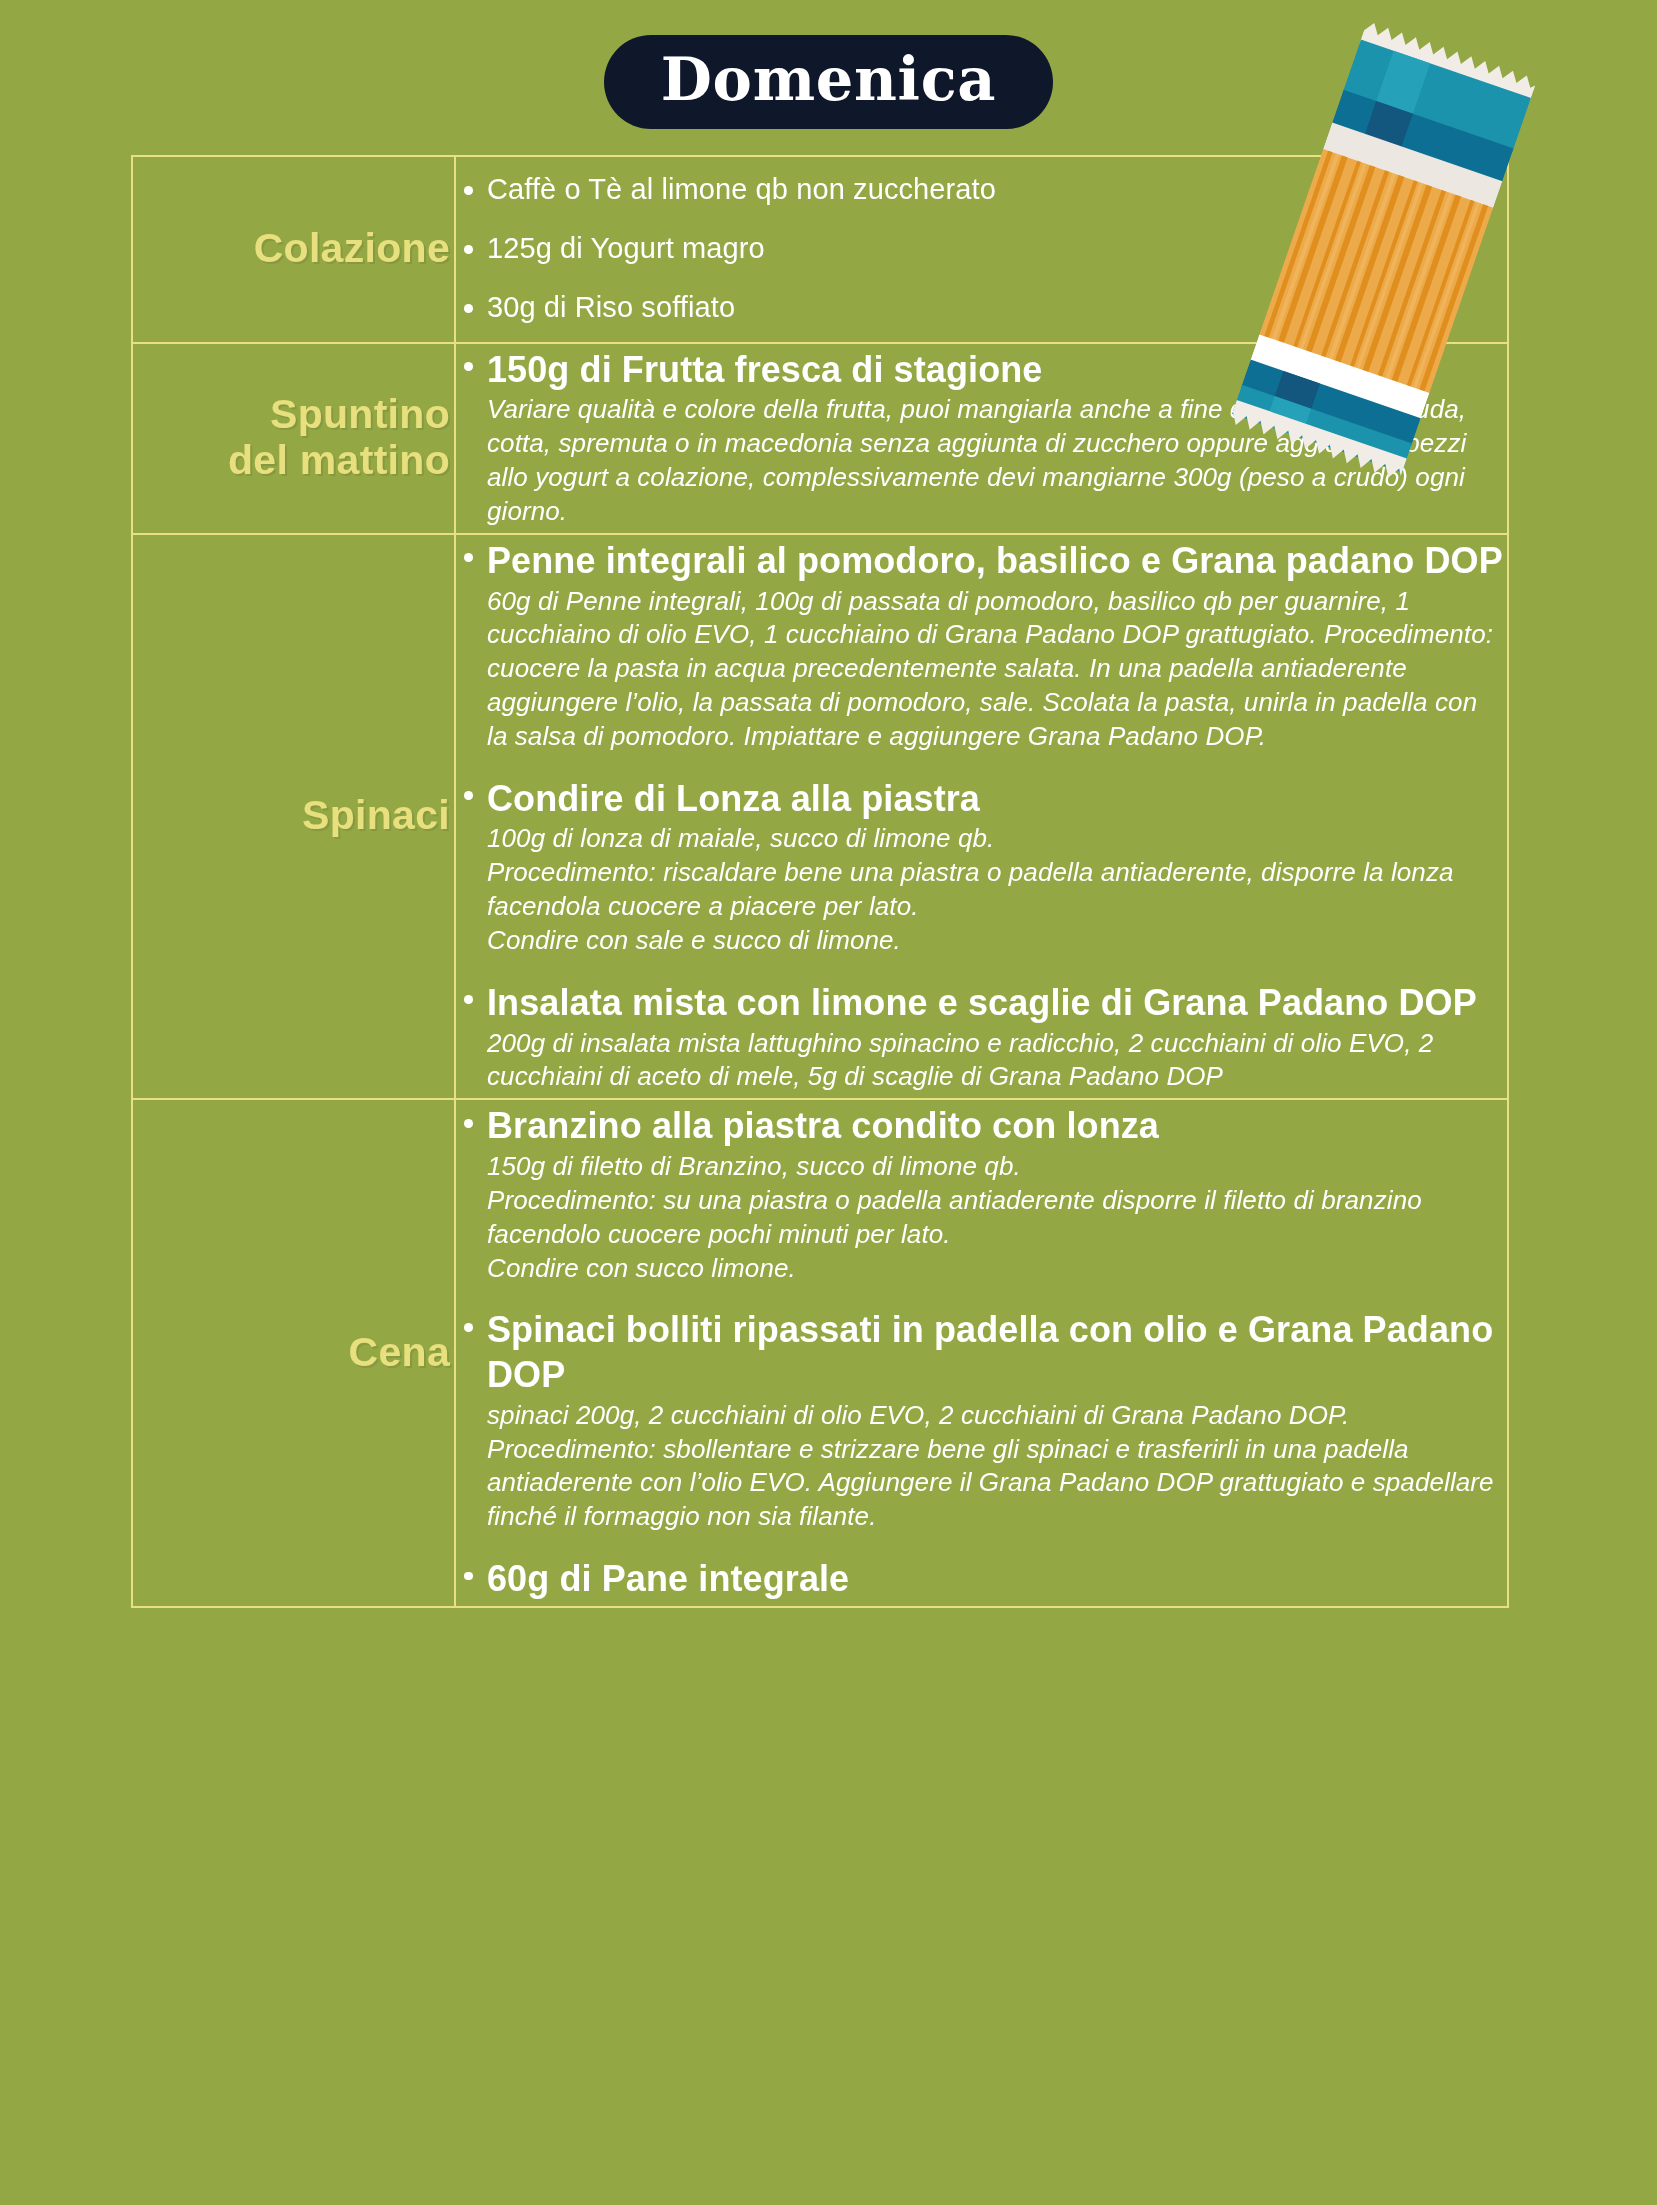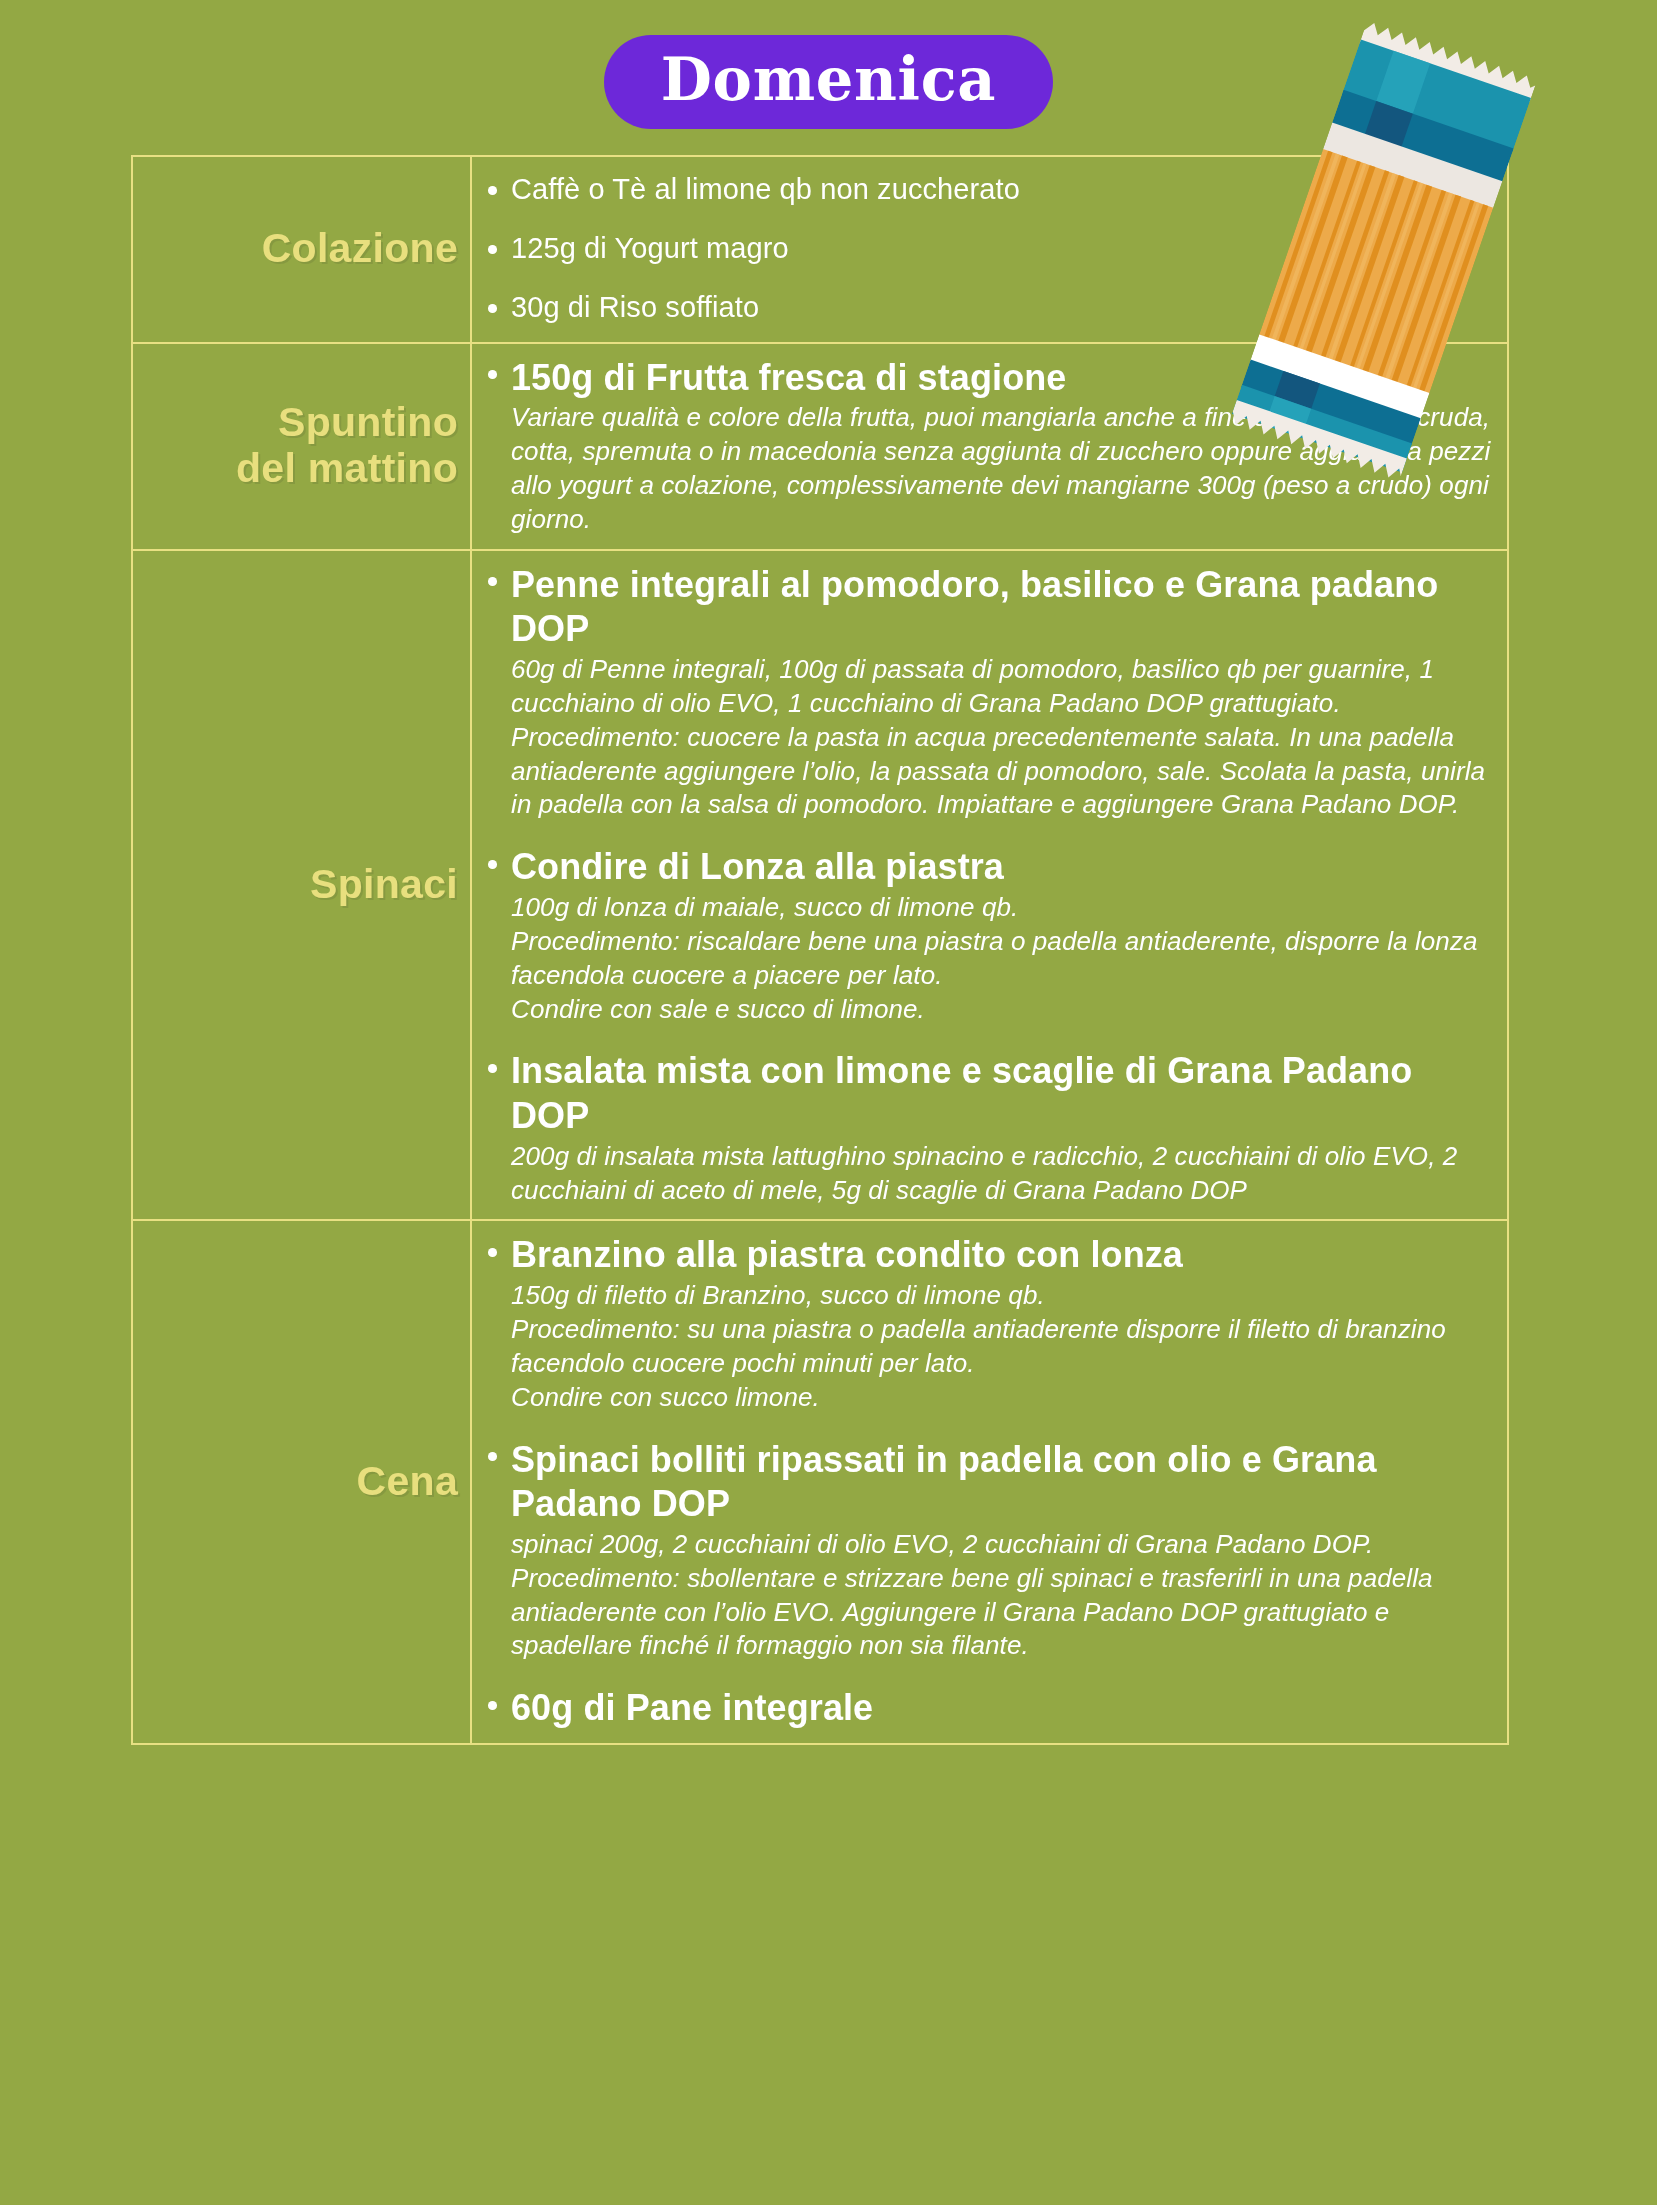--- a/index.html
+++ b/index.html
@@ -19,21 +19,21 @@
   .title-wrap {
     position: absolute;
     top: 35px;
     left: 0;
     width: 1657px;
     display: flex;
     justify-content: center;
     z-index: 5;
   }
   .title-pill {
-    background: #6d28d9;
+    background: #0f172a;
     border-radius: 47px;
     padding: 14.7px 57px 20px 57px;
     min-width: 414px;
     text-align: center;
     box-sizing: border-box;
   }
   .title-pill .title-text {
     font-family: "DejaVu Serif", "Liberation Serif", serif;
     font-weight: bold;
     font-size: 59px;
@@ -61,21 +61,21 @@
     left: 131px;
     top: 155px;
     width: 1378px;
     border-collapse: collapse;
     border-spacing: 0;
     z-index: 2;
   }
   .plan-table td {
     border: 2px solid #e8e083;
     vertical-align: middle;
-    padding: 12px;
+    padding: 4px;
   }
   .meal-label-cell {
     width: 313px;
     text-align: right;
     padding: 17.4px 10.7px;
   }
   .meal-label {
     font-family: "Liberation Sans Narrow", "Liberation Sans", sans-serif;
     font-weight: bold;
     font-size: 41px;

